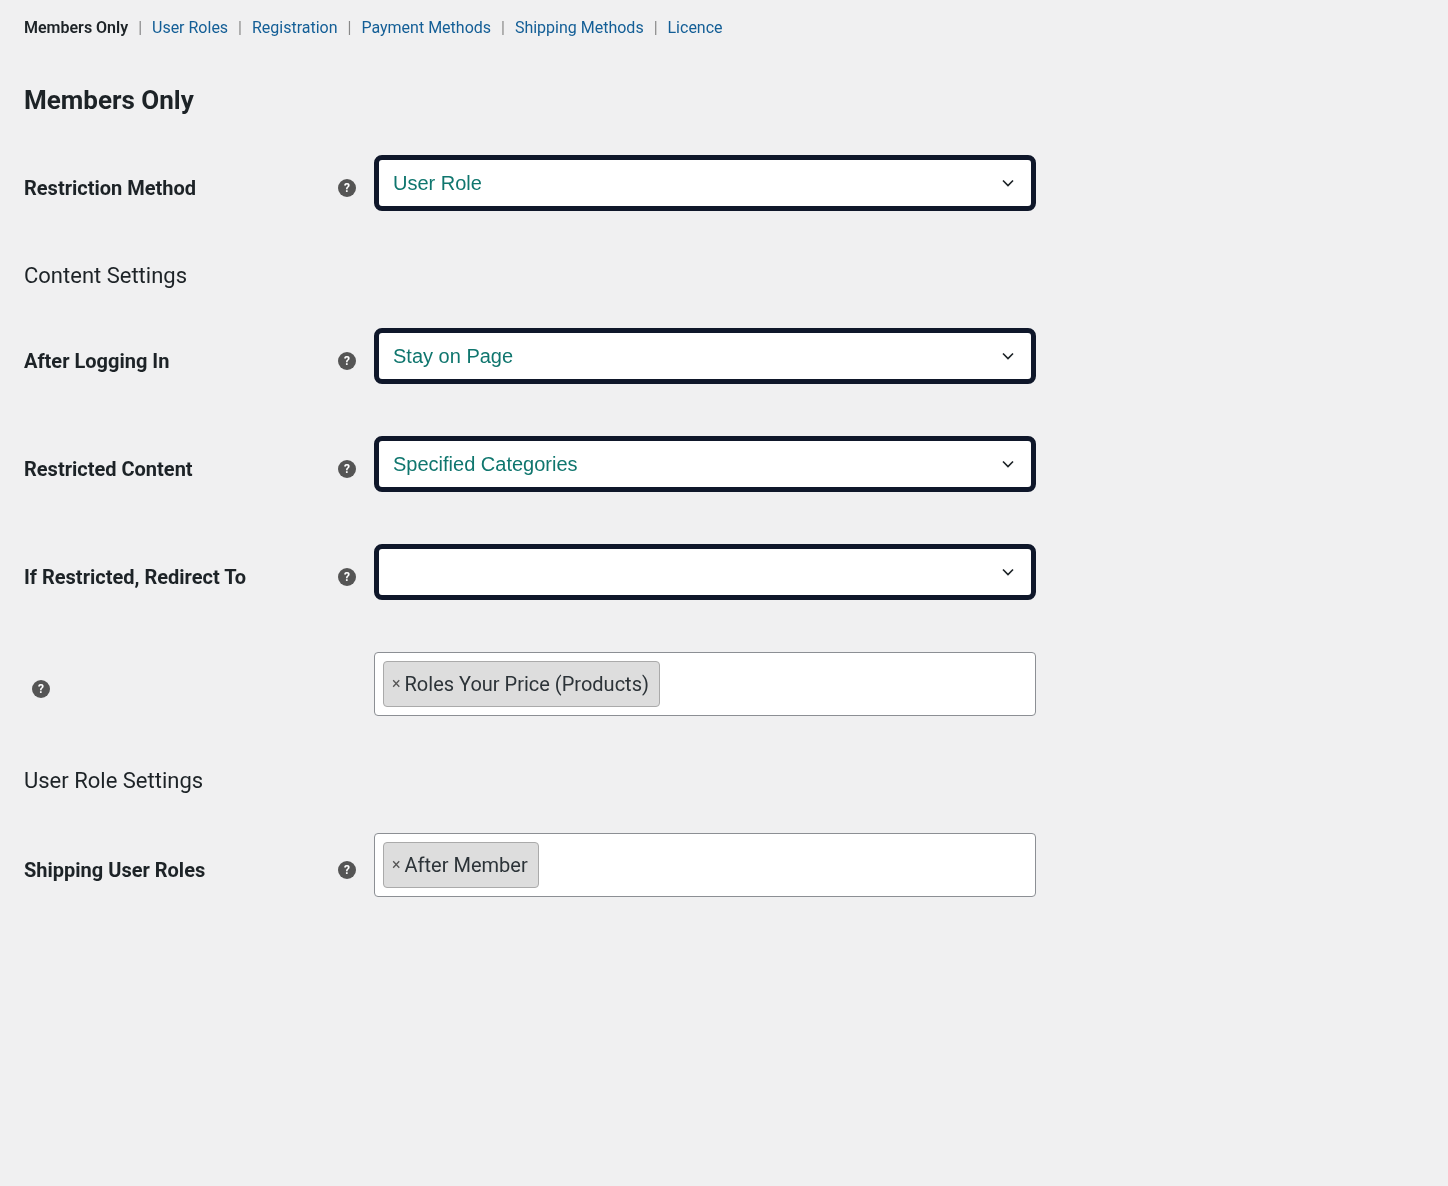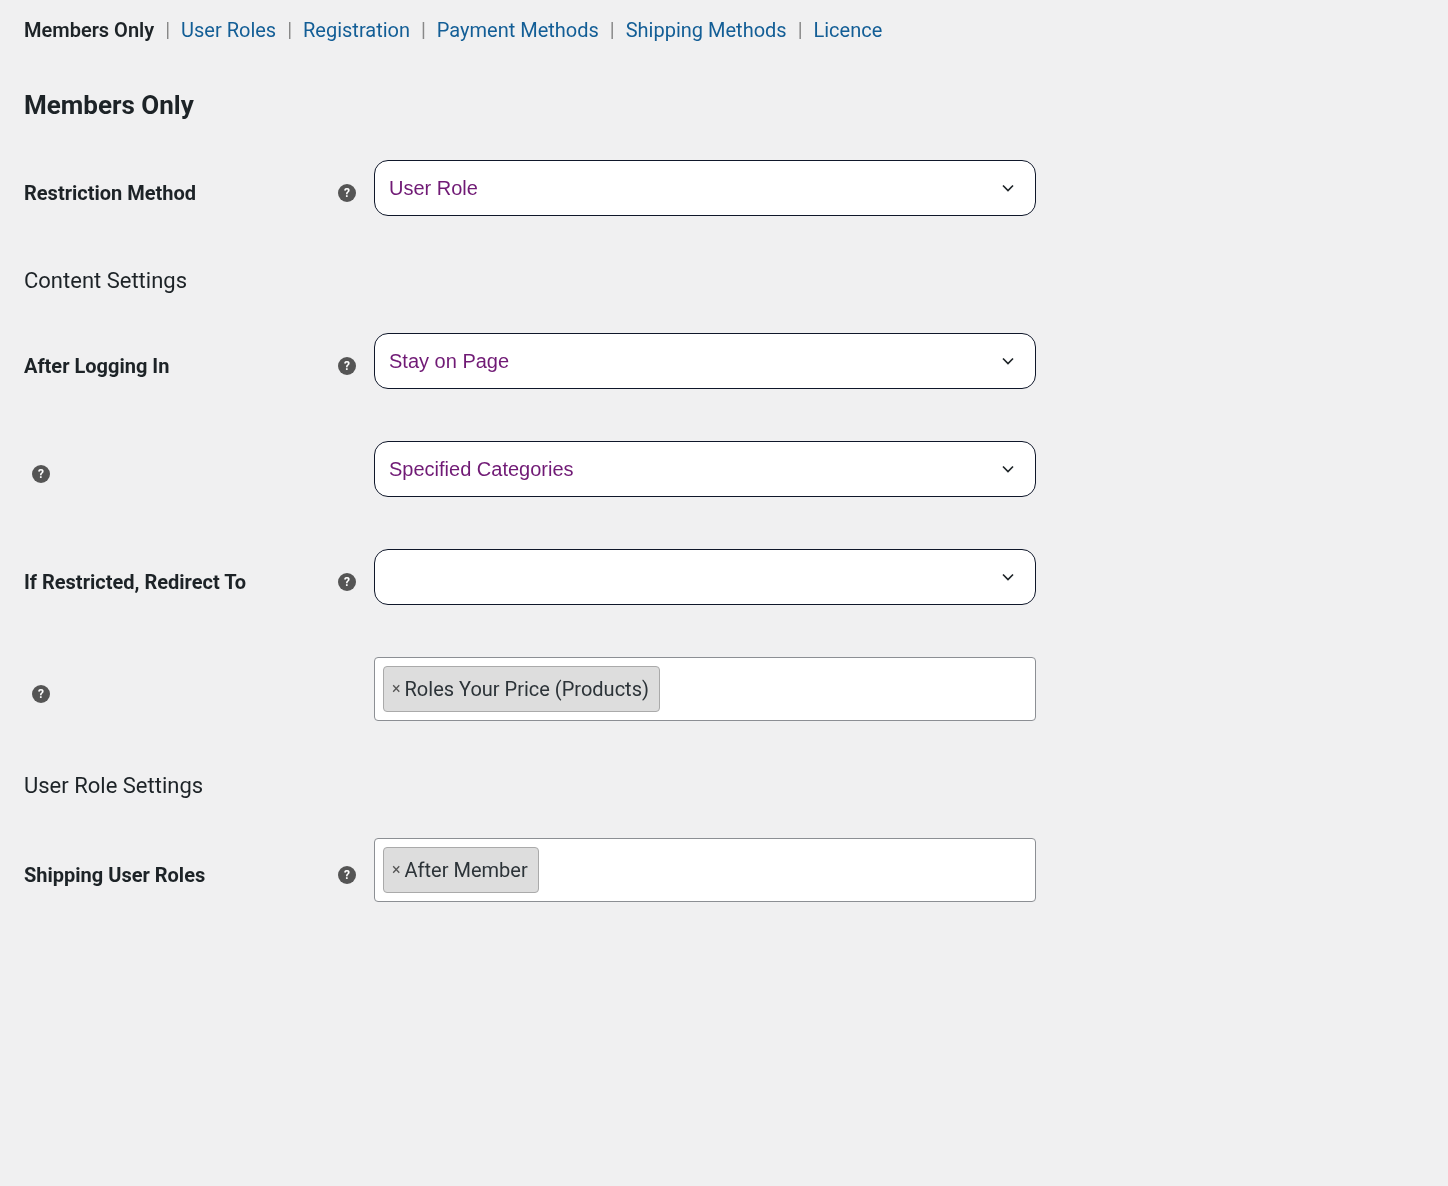--- a/index.html
+++ b/index.html
@@ -8,21 +8,21 @@
       padding: 0;
     }
     body {
       font-family: -apple-system, BlinkMacSystemFont, "Segoe UI", Roboto, Helvetica, Arial, sans-serif;
       background: #f0f0f1;
       color: #1d2327;
       padding: 0 24px 40px 24px;
     }
     .tabs {
       padding: 18px 0 0 0;
-      font-size: 20px;
+      font-size: 16px;
     }
     .tab-item {
       display: inline-block;
       color: #135e96;
       text-decoration: none;
       margin-right: 6px;
     }
     .tab-item.active {
       color: #1d2327;
       font-weight: 600;
@@ -81,28 +81,28 @@
       max-width: 662px;
     }
     .select-wrap {
       position: relative;
       width: 100%;
     }
     .select {
       width: 100%;
       height: 56px;
       background: #fff;
-      border: 1px solid #0f172a;
-      border-radius: 14px;
+      border: 5px solid #0f172a;
+      border-radius: 8px;
       font-size: 20px;
       padding: 0 48px 0 14px;
       appearance: none;
       -webkit-appearance: none;
       cursor: pointer;
-      color: #701a75;
+      color: #0f766e;
     }
     .chevron {
       position: absolute;
       right: 18px;
       top: 50%;
       transform: translateY(-50%);
       pointer-events: none;
     }
     .chevron svg {
       width: 20px;
@@ -193,20 +193,21 @@
         <svg viewBox="0 0 24 24" fill="none" stroke="#1d2327" stroke-width="2">
             <polyline points="6 9 12 15 18 9"></polyline>
           </svg>
       </span>
     </div>
   </div>
 </div>
 
 <div class="form-row">
   <div class="form-label-col">
+    <span class="form-label">Restricted Content</span>
     <span class="help-icon">?</span>
   </div>
   <div class="form-input-col">
     <div class="select-wrap">
       <select class="select">
         <option>Specified Categories</option>
       </select>
       <span class="chevron">
         <svg viewBox="0 0 24 24" fill="none" stroke="#1d2327" stroke-width="2">
             <polyline points="6 9 12 15 18 9"></polyline>

